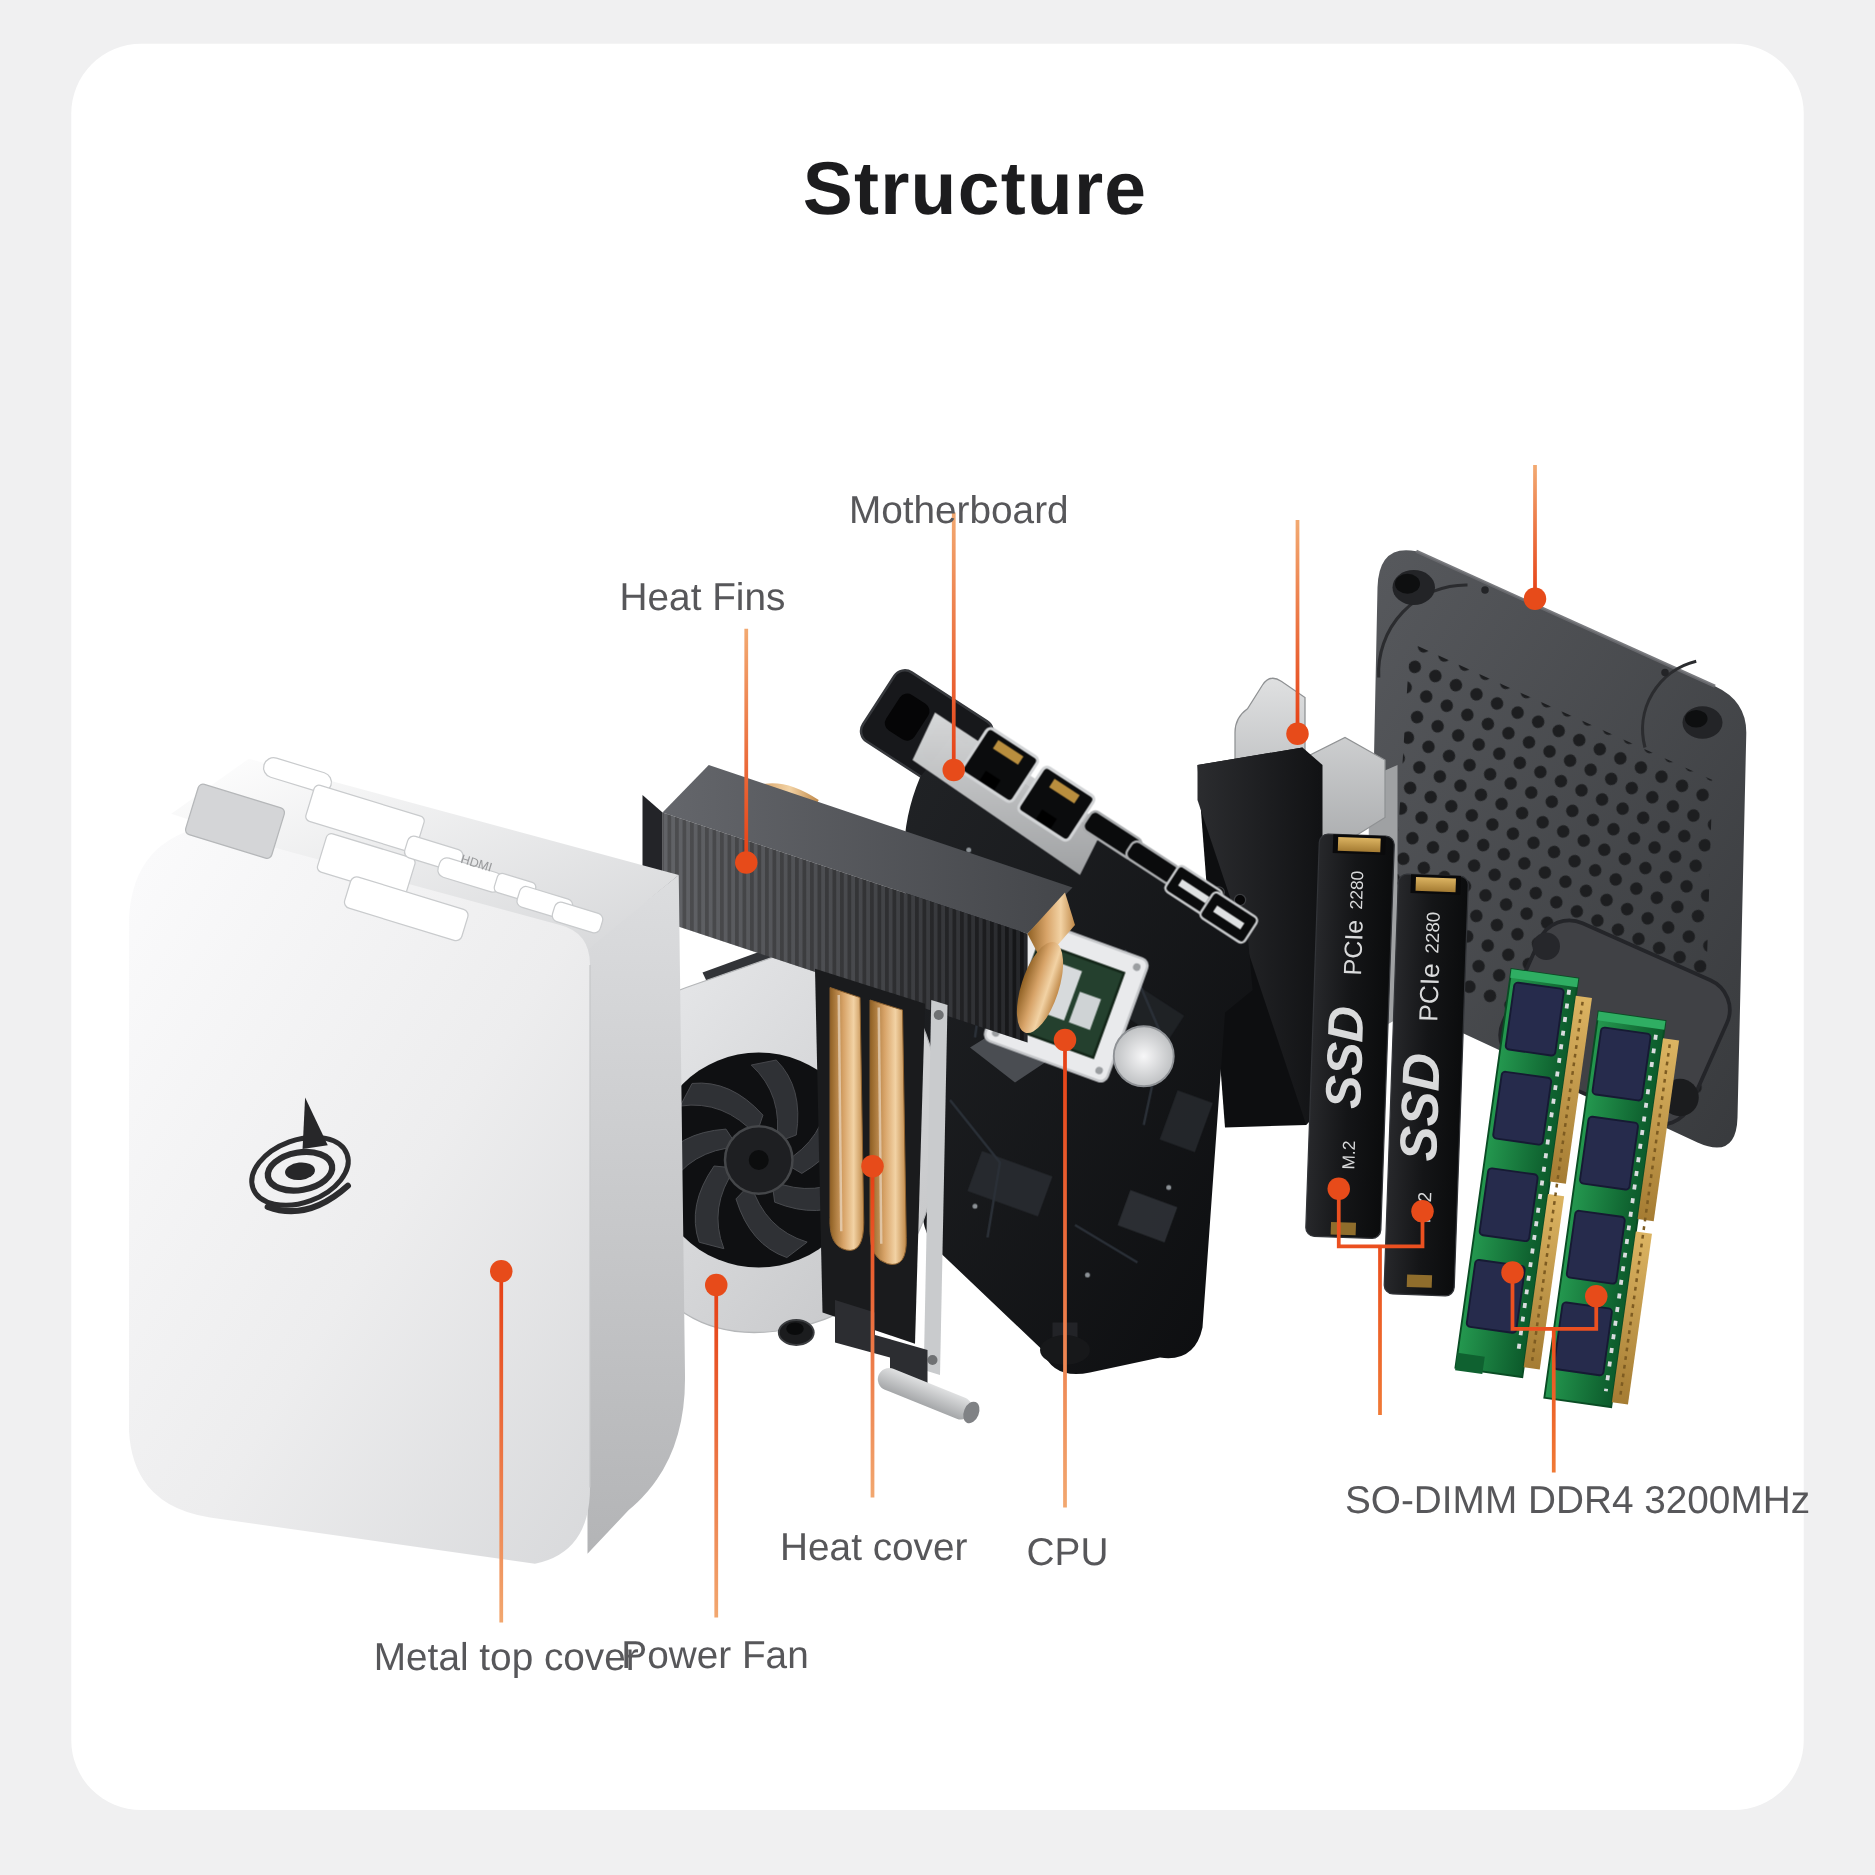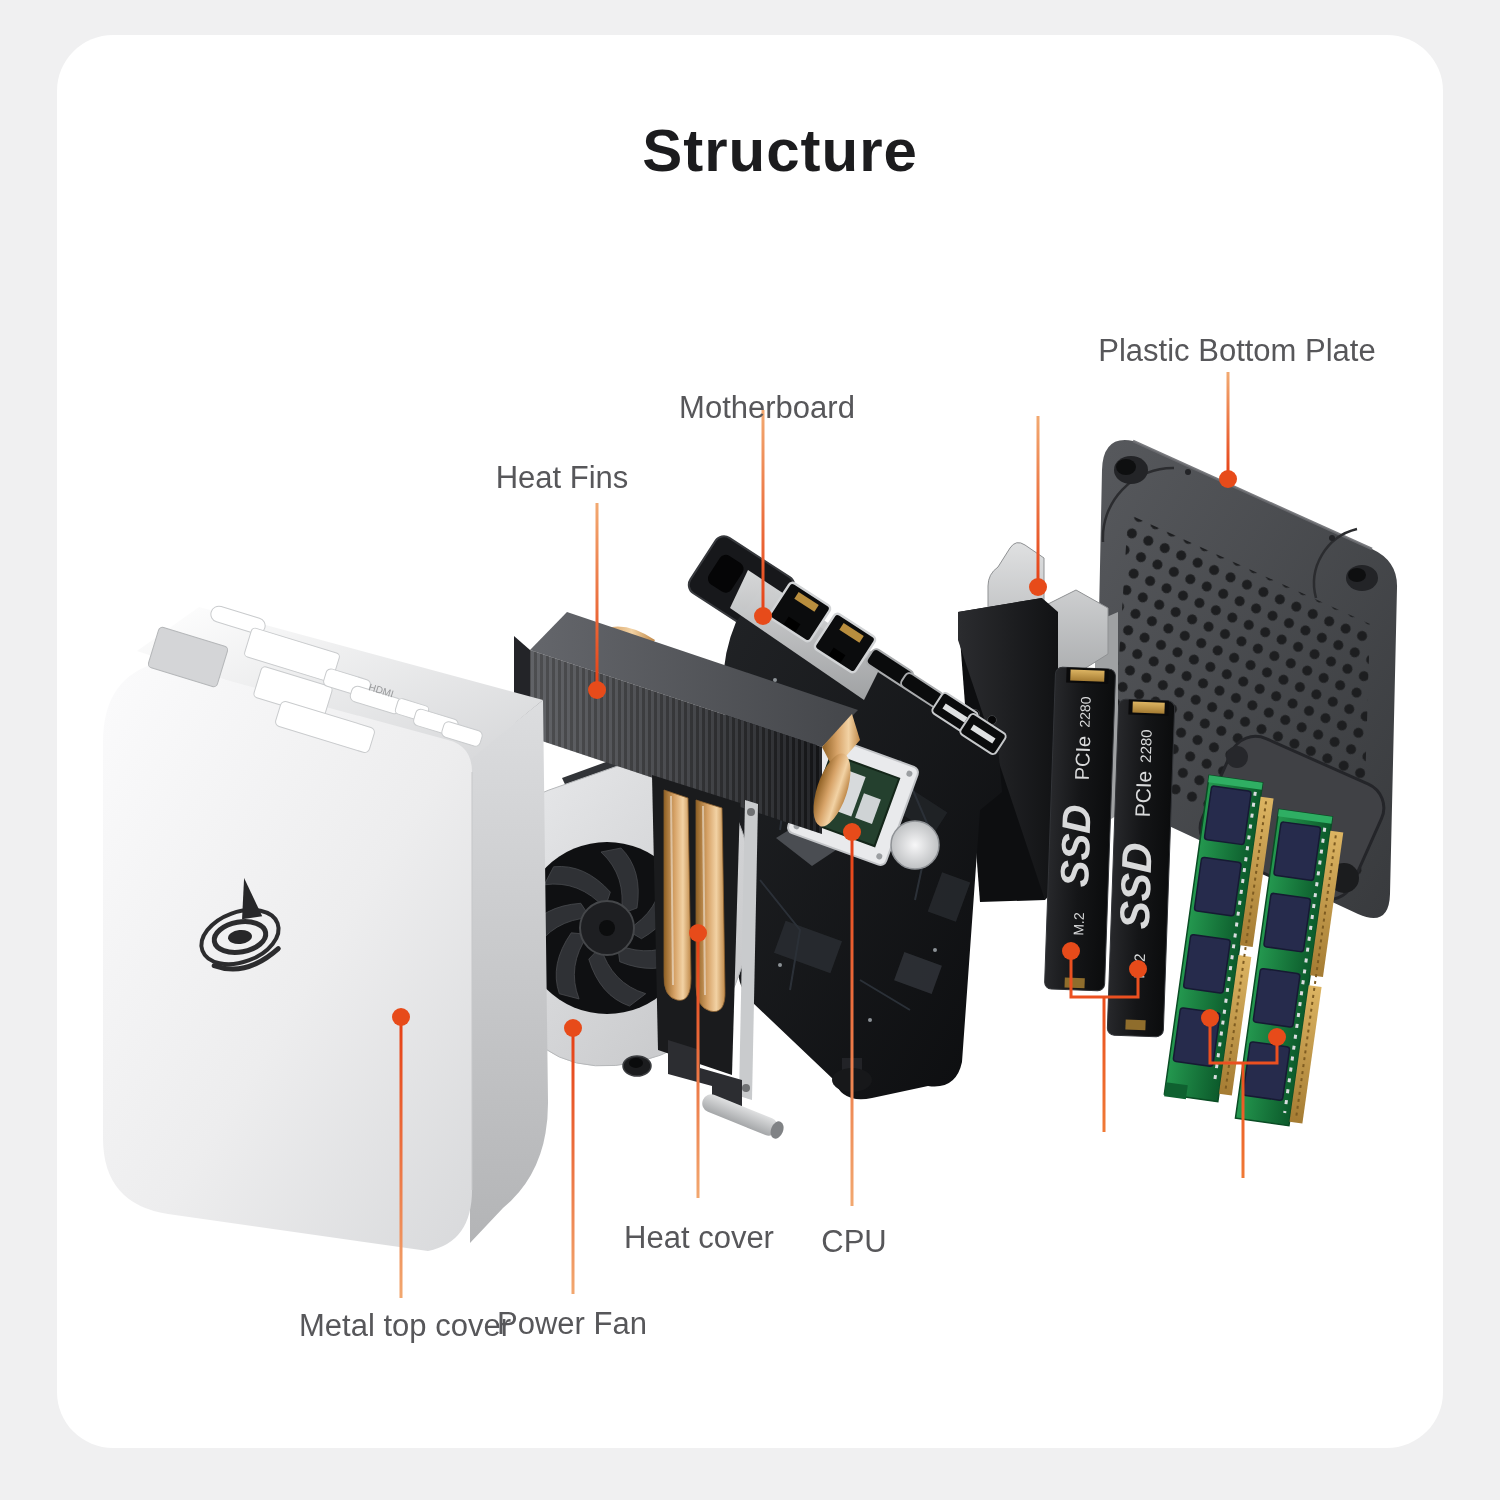--- a/index.html
+++ b/index.html
@@ -414,18 +414,18 @@
         <circle cx="1210" cy="1018" r="9"></circle>
           <circle cx="1277" cy="1037" r="9"></circle>
       </g>
     </g>
   </svg>
 
   <div class="page-title">Structure</div>
 
   <div class="lbl" style="left:562px;top:460px">Heat Fins</div>
   <div class="lbl" style="left:767px;top:390px">Motherboard</div>
-  <div class="lbl" style="left:1237px;top:333px">Plastic Bottom Plate</div>
+  <div class="lbl" style="left:1262px;top:1182px">SO-DIMM DDR4 3200MHz</div>
   <div class="lbl" style="left:699px;top:1220px">Heat cover</div>
   <div class="lbl" style="left:854px;top:1224px">CPU</div>
   <div class="lbl" style="left:405px;top:1308px">Metal top cover</div>
   <div class="lbl" style="left:572px;top:1306px">Power Fan</div>
 </div>
 
 </body></html>

